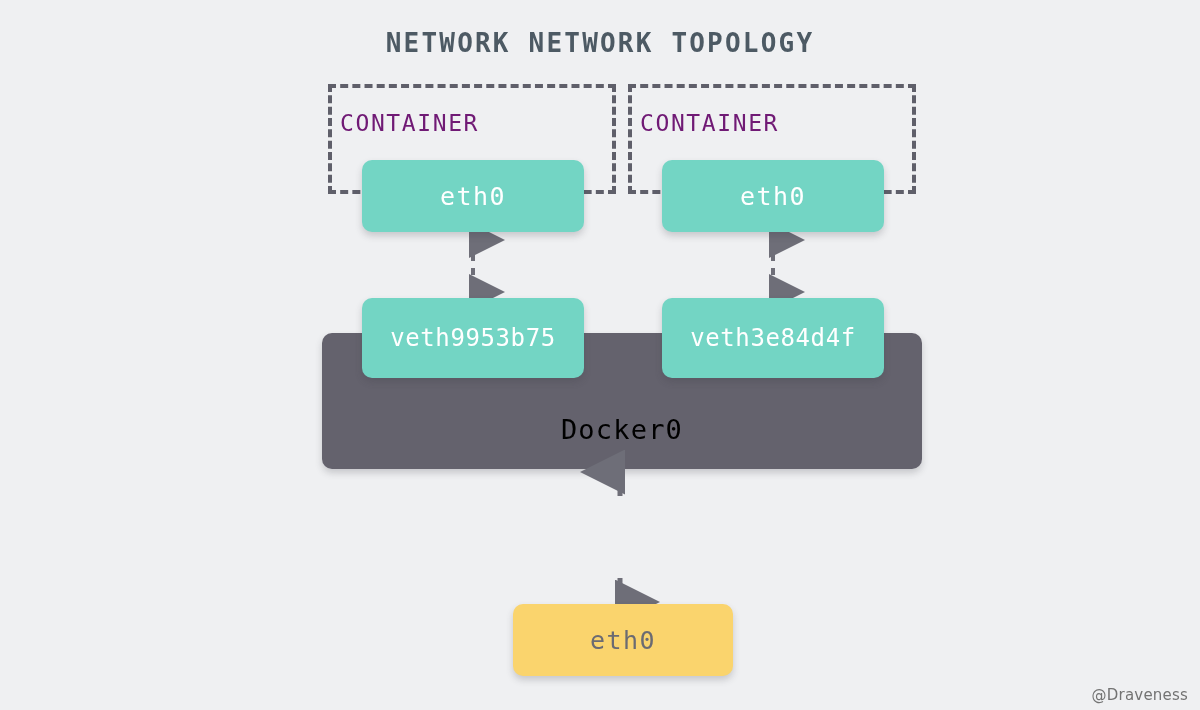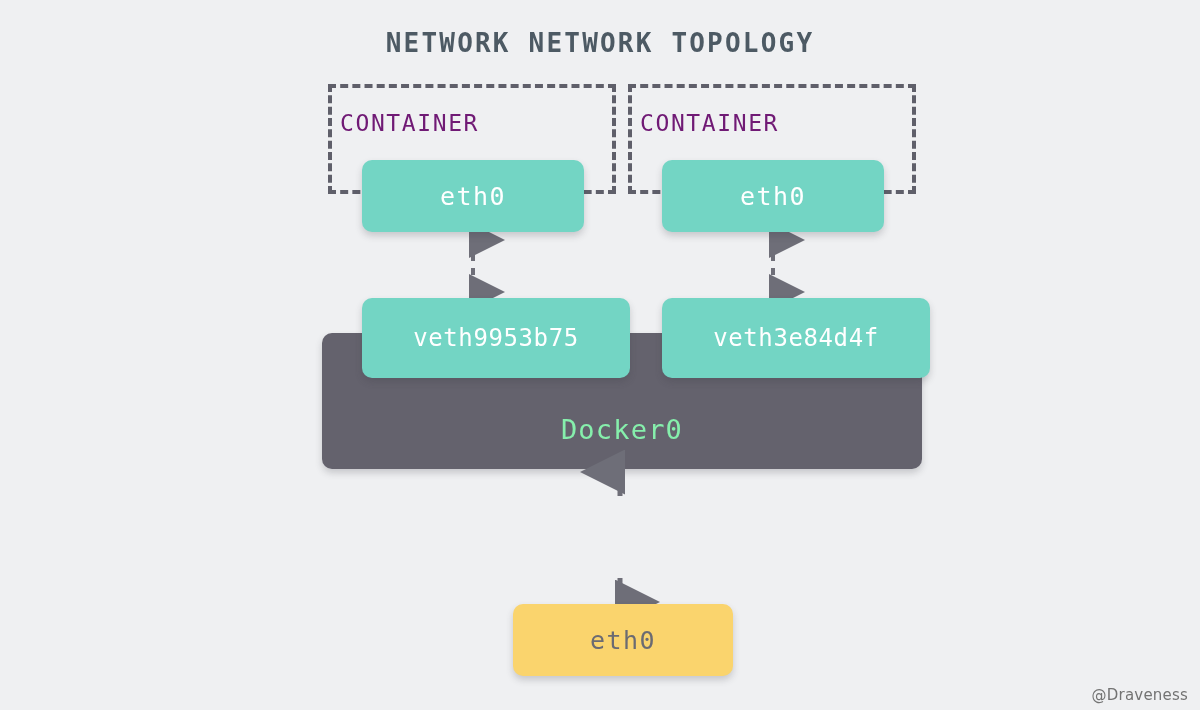--- a/index.html
+++ b/index.html
@@ -95,21 +95,21 @@
     top: 160px;
     font-size: 25px;
     letter-spacing: 1.4px;
     z-index: 4;
   }
   .eth-top.left  { left: 362px; }
   .eth-top.right { left: 662px; }
 
   
   .veth {
-    width: 268px;
+    width: 222px;
     height: 80px;
     top: 298px;
     font-size: 24px;
     letter-spacing: 0.6px;
     z-index: 4;
   }
   .veth.left  { left: 362px; }
   .veth.right { left: 662px; }
 
   
@@ -121,21 +121,21 @@
     z-index: 2;
   }
   .bridge-label {
     position: absolute;
     left: 0;
     bottom: 24px;
     width: 100%;
     text-align: center;
     font-size: 27px;
     letter-spacing: 1.2px;
-    color: #86efac;
+    color: #000000;
     font-family: "DejaVu Sans Mono", "Liberation Mono", monospace;
     white-space: pre;
   }
 
   
   .eth-host {
     left: 513px;
     top: 604px;
     width: 220px;
     height: 72px;

